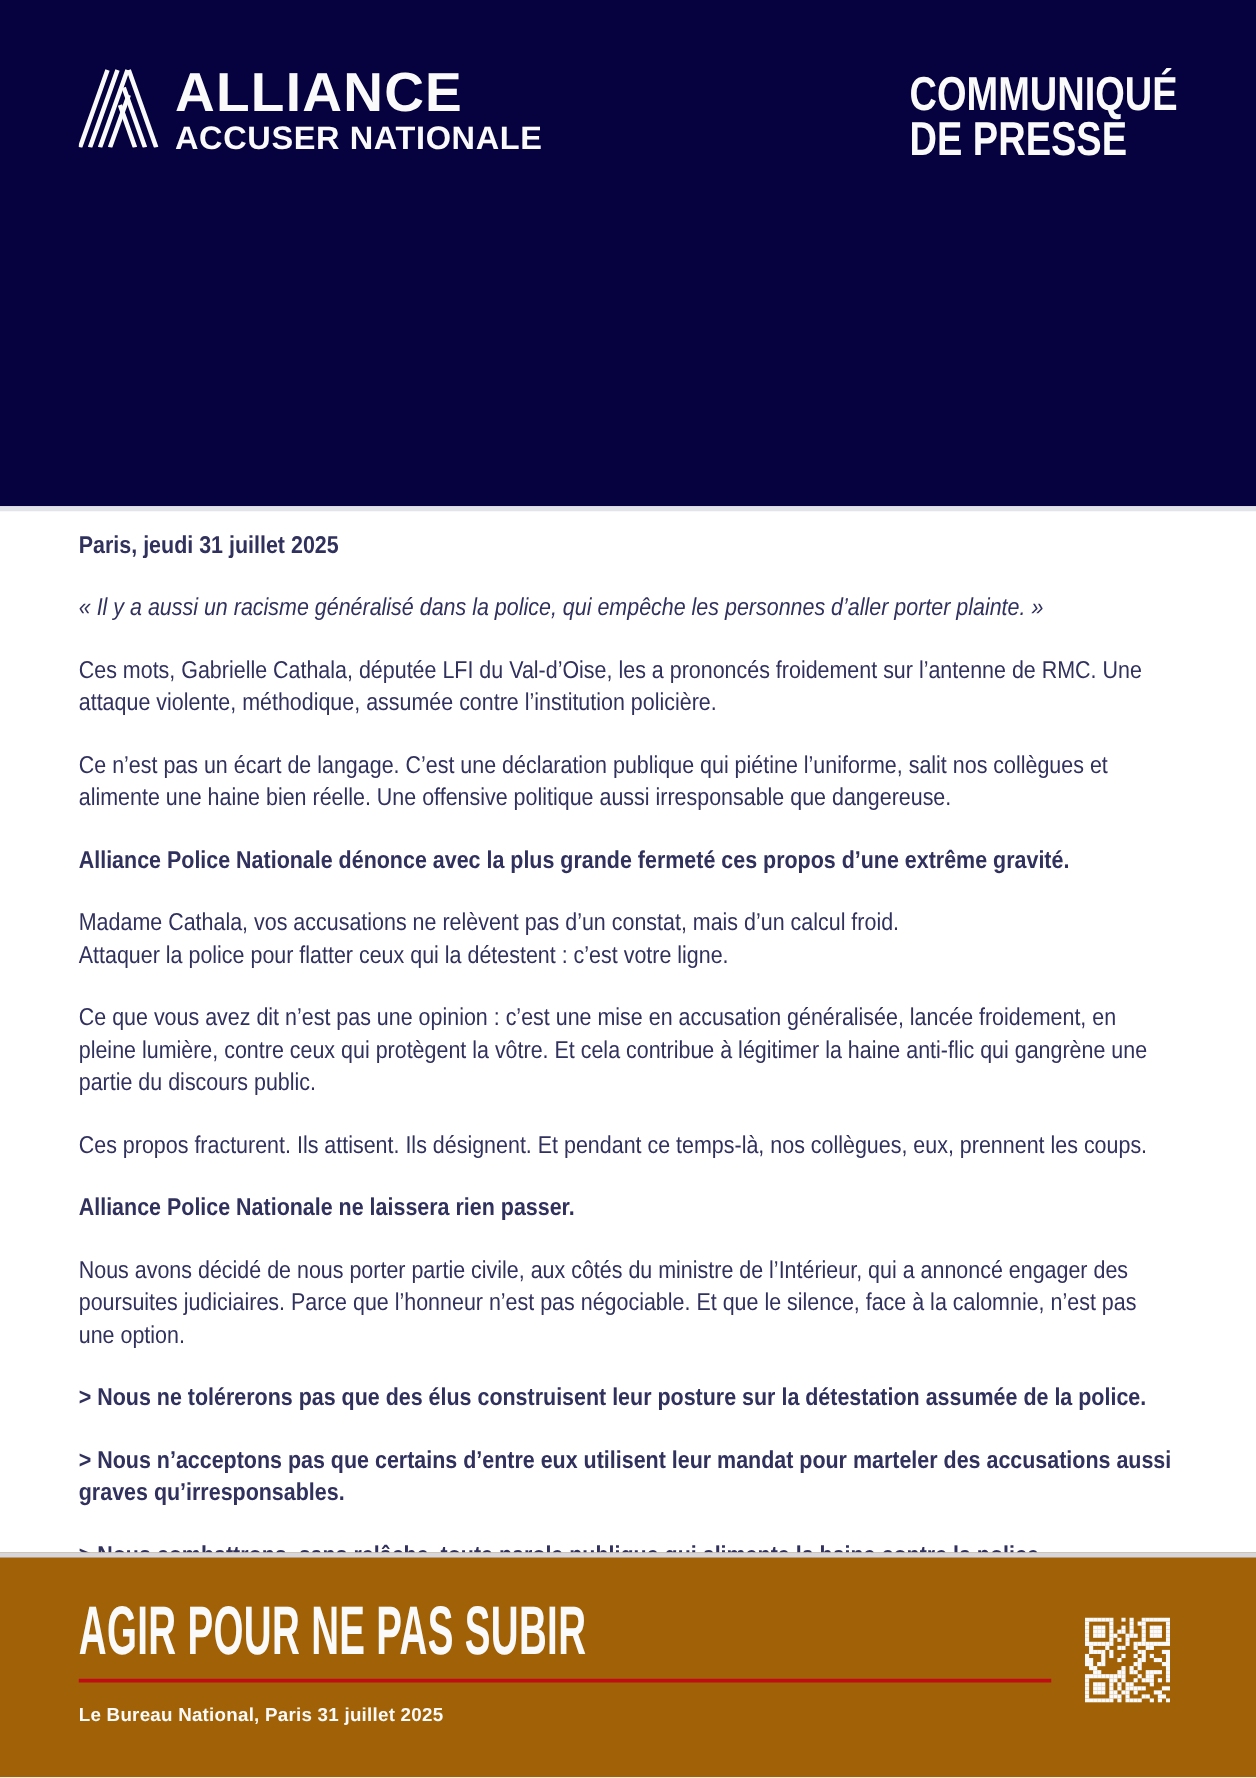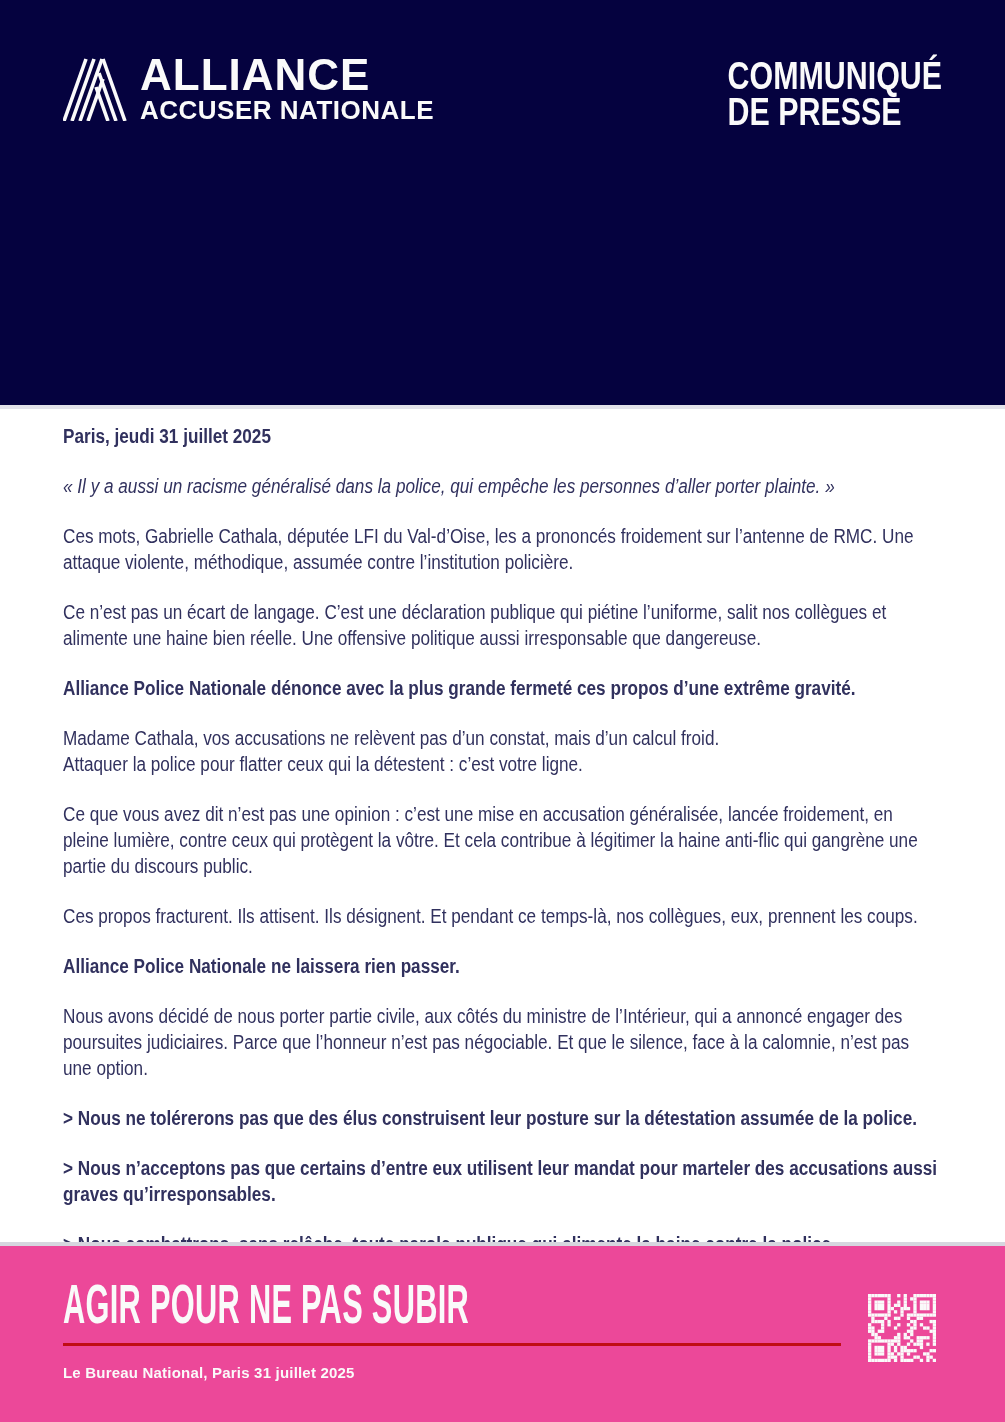--- a/index.html
+++ b/index.html
@@ -8,21 +8,21 @@
     background:#ffffff;font-family:"Liberation Sans",sans-serif;
     -webkit-font-smoothing:antialiased;
   }
   
   .hdr{
     position:absolute;top:0;left:0;width:1005px;height:405px;
     background:#05023f;color:#fafafa;box-sizing:border-box;
     padding:52px 63px 0 63px;
   }
   .logo-row{display:flex;justify-content:space-between;align-items:flex-start;}
-  .logo{display:flex;align-items:center;gap:13px;}
+  .logo{display:flex;align-items:flex-start;gap:13px;}
   .logo-mark{width:64px;height:66px;flex:0 0 auto;}
   .logo-text{display:flex;flex-direction:column;margin-top:2px;}
   .logo-name{font-size:44px;font-weight:700;letter-spacing:1px;line-height:42px;}
   .logo-sub{font-size:26px;font-weight:700;letter-spacing:0.5px;line-height:26px;margin-top:1px;}
   .doctype{text-align:left;margin-top:6px;}
   .doctype .dt-line{
     display:block;font-size:38px;font-weight:700;line-height:36px;
     transform:scaleX(0.8);transform-origin:100% 50%;white-space:nowrap;
   }
   .headline{margin-top:40px;}
@@ -41,21 +41,21 @@
     width:997px;transform:scaleX(0.88);transform-origin:0 0;
     color:#31315e;font-size:19.5px;line-height:26px;
   }
   .para{margin:0 0 24px 0;white-space:pre-line;}
   .para.bold{font-weight:700;}
   .para.italic{font-style:italic;}
   .dateline{font-weight:700;margin:0 0 24px 0;}
   
   .ftr{
     position:absolute;top:1242px;left:0;width:1005px;height:180px;
-    background:#ec4899;color:#fafafa;border-top:4px solid #d6d6df;
+    background:#a16207;color:#fafafa;border-top:4px solid #d6d6df;
     box-sizing:border-box;
   }
   .slogan{
     position:absolute;left:63px;top:32px;
     font-size:55px;font-weight:700;line-height:52px;white-space:nowrap;
     transform:scaleX(0.56);transform-origin:0 50%;letter-spacing:0.5px;
   }
   .red-rule{
     position:absolute;left:63px;top:97px;width:778px;height:3px;
     background:#c00d15;

